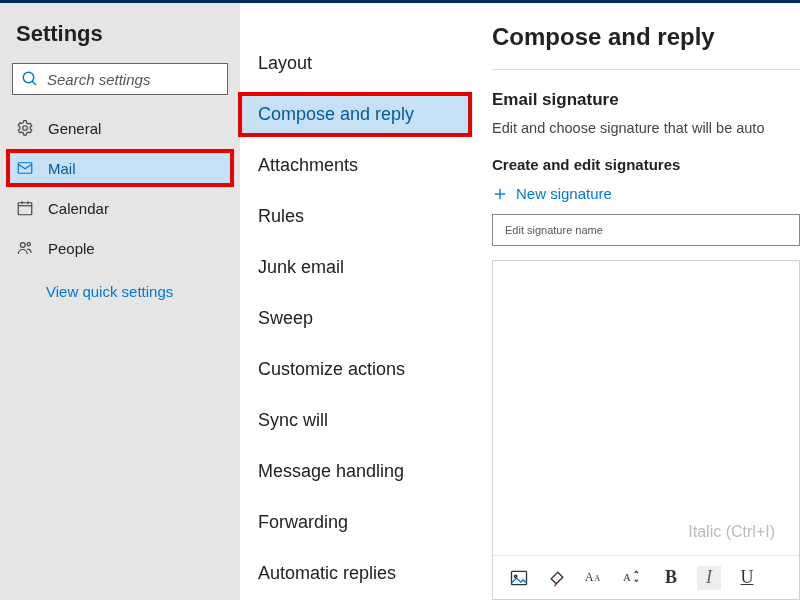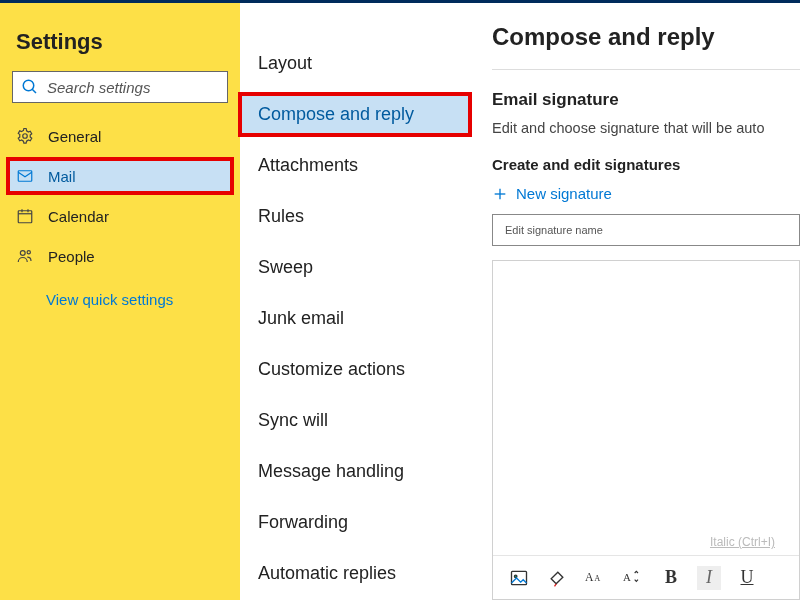--- a/index.html
+++ b/index.html
@@ -6,22 +6,22 @@
     body {
       font-family: 'Segoe UI', Tahoma, sans-serif;
       width: 800px; height: 600px;
       overflow: hidden;
       background: #fff;
       border-top: 3px solid #002b5c;
     }
     .layout { display: flex; height: 597px; }
     .col1 {
       width: 240px;
-      background: #fde047;
-      padding: 26px 8px 0 8px;
+      background: #e5e5e5;
+      padding: 18px 8px 0 8px;
       display: flex; flex-direction: column;
     }
     .title1 {
       font-size: 22px; font-weight: 600;
       color: #222;
       margin: 0 0 16px 8px;
     }
     .searchbox {
       display: flex; align-items: center;
       border: 1px solid #666;
@@ -125,22 +125,22 @@
       width: 24px; height: 24px;
       display: flex; align-items: center; justify-content: center;
       cursor: pointer;
       color: #333;
     }
     .tbtn.bold { font-weight: 700; font-size: 18px; font-family: 'Times New Roman', serif; }
     .tbtn.italic { font-style: italic; font-size: 18px; font-family: 'Times New Roman', serif; background:#eee; color:#666;}
     .tbtn.underline { text-decoration: underline; font-size: 18px; font-family: 'Times New Roman', serif; }
     .tooltip {
       position: absolute;
-      right: 24px; bottom: 50px;
-      font-size: 12px; color: #bbb; text-decoration: underline;
+      right: 24px; bottom: 58px;
+      font-size: 16px; color: #bbb;
     }
   </style>
 </head>
 <body>
 
 <div class="layout">
 
   <div class="col1">
     <div class="title1">Settings</div>
 
@@ -188,22 +188,22 @@
     </ul>
 
     <div class="quicklink">View quick settings</div>
   </div>
 
   <div class="col2">
     <div class="col2-item">Layout</div>
     <div class="col2-item active hl">Compose and reply</div>
     <div class="col2-item">Attachments</div>
     <div class="col2-item">Rules</div>
+    <div class="col2-item">Junk email</div>
     <div class="col2-item">Sweep</div>
-    <div class="col2-item">Junk email</div>
     <div class="col2-item">Customize actions</div>
     <div class="col2-item">Sync will</div>
     <div class="col2-item">Message handling</div>
     <div class="col2-item">Forwarding</div>
     <div class="col2-item">Automatic replies</div>
   </div>
 
   <div class="col3">
     <div class="title3">Compose and reply</div>
     <hr class="hr">

